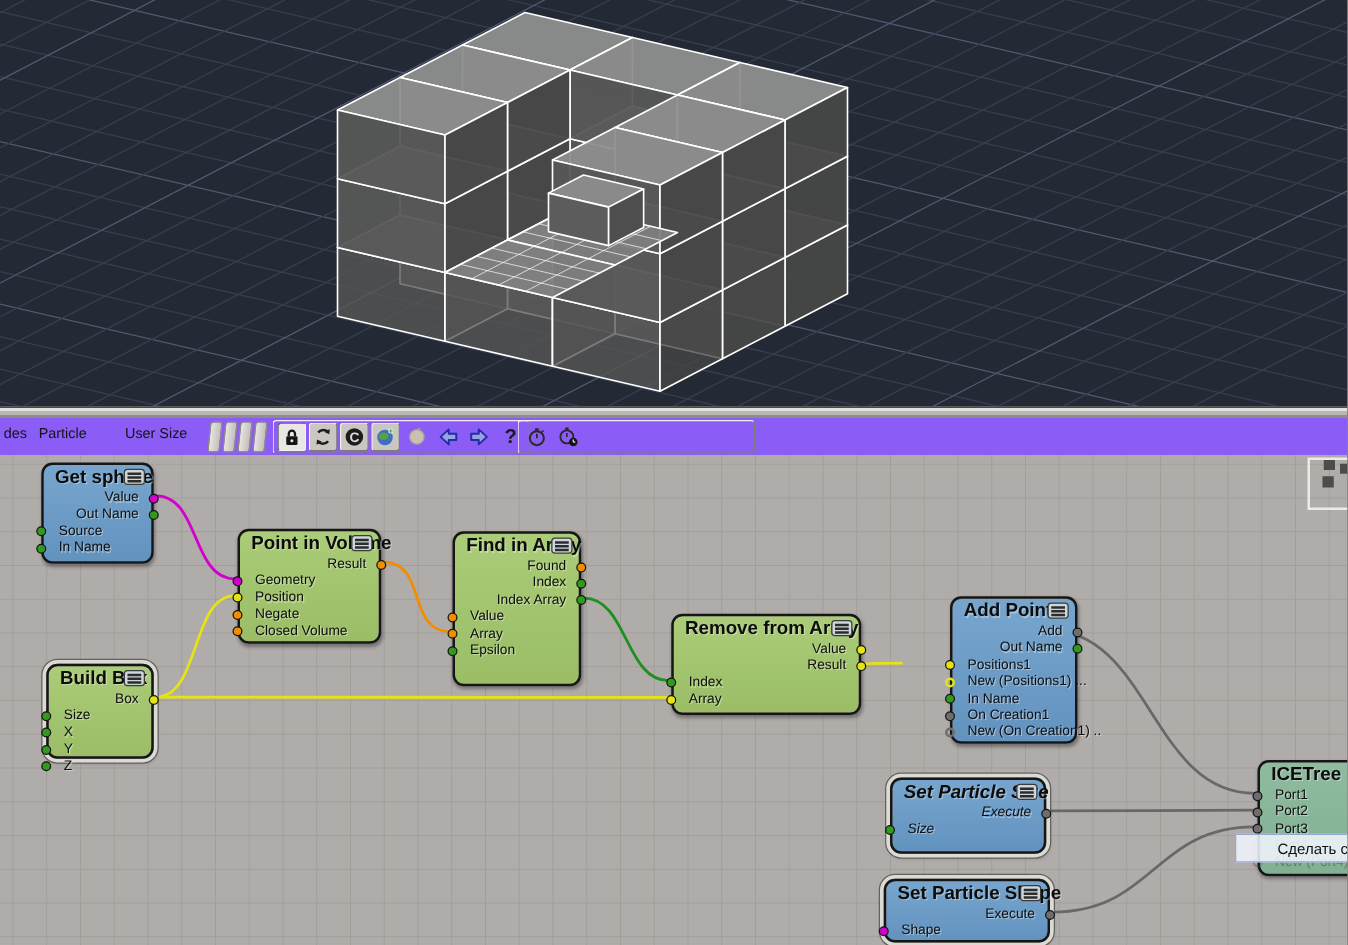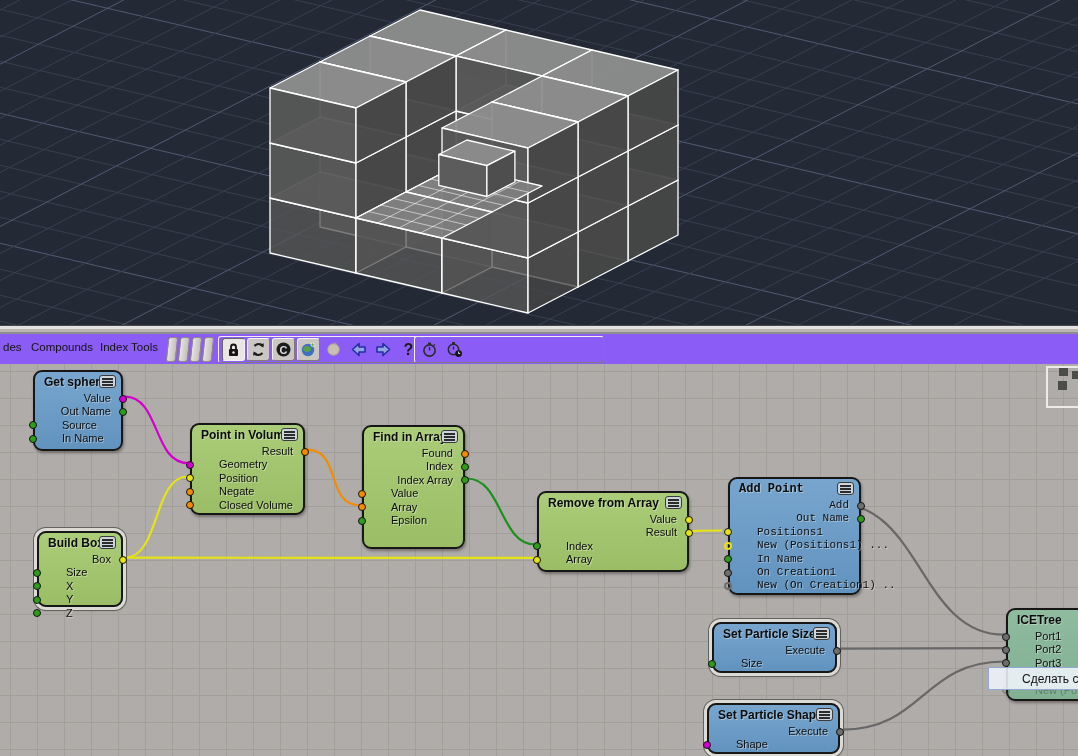--- a/index.html
+++ b/index.html
@@ -37,29 +37,29 @@
   #canvas{position:absolute;left:0;top:364px;width:1078px;height:392px;background:#b0acaa;
     background-image:linear-gradient(#a29e9a 1px,transparent 1px),linear-gradient(90deg,#a29e9a 1px,transparent 1px);
     background-size:27px 27px;background-position:10px 7px;}
   #wires{position:absolute;left:0;top:0;width:1078px;height:392px;}
   .node{position:absolute;border:2px solid #161616;border-radius:9px;box-sizing:border-box;
         box-shadow:1px 2px 3px rgba(0,0,0,0.35);}
   .node.blue{background:linear-gradient(#77a5cd,#6293bf);}
   .node.green{background:linear-gradient(#abcc78,#9abd66);}
   .node.sage{background:linear-gradient(#8fbb9f,#81b093);}
   .node.selected{box-shadow:0 0 0 3px #dcdad4,0 0 0 4px #63625e,1px 2px 4px rgba(0,0,0,0.4);}
-  .node-header{position:relative;height:20px;line-height:20px;font-size:12px;font-weight:bold;color:#0c0c0c;
+  .node-header{position:relative;height:20px;line-height:20px;font-size:15px;font-weight:bold;color:#0c0c0c;
                padding-left:9px;white-space:nowrap;text-shadow:1px 1px 0 rgba(255,255,255,0.35);}
   .hamburger{position:absolute;right:5px;top:3px;width:17px;height:13px;background:#ccd6dc;
              border:1px solid #3a3a3a;border-radius:3px;box-sizing:border-box;padding:2px 2px;}
   .hamburger i{display:block;height:1.6px;background:#2c2c2c;margin-bottom:1.6px;}
   .port-row{position:relative;height:13.4px;font-size:11px;color:#0e0e0e;white-space:nowrap;
             text-shadow:1px 1px 0 rgba(255,255,255,0.4);}
   .port-row.out{text-align:right;padding-right:10px;}
-  .port-row.in{text-align:left;padding-left:27px;}
+  .port-row.in{text-align:left;padding-left:12px;}
   .port-row.dim{color:rgba(20,20,20,0.32);text-shadow:none;}
   .port-dot{position:absolute;top:50%;width:8px;height:8px;border-radius:50%;box-sizing:border-box;
             border:1.5px solid #141414;transform:translateY(-50%);}
   .port-dot.out{right:-6px;} .port-dot.in{left:-6px;}
   .port-dot.hollow{background:transparent !important;border-width:2px;}
   .port-dot.dim{border-color:rgba(70,70,70,0.35) !important;background:transparent !important;}
   
   #tooltip{position:absolute;left:988px;top:303px;width:120px;height:23px;background:rgba(240,244,252,0.88);
            border:1px solid #93a9d2;box-sizing:border-box;z-index:60;display:flex;align-items:center;}
   #tooltip span{font-size:12px;color:#111;padding-left:33px;white-space:nowrap;}
@@ -253,22 +253,22 @@
       <polygon points="466.8,140.0 514.9,151.2 486.9,165.7 438.8,154.5" fill="#8a8a8a" fill-opacity="1" stroke="#ffffff" stroke-width="1.3" stroke-linejoin="round"></polygon>
       <polygon points="438.8,154.5 486.9,165.7 486.9,196.5 438.8,185.3" fill="#5c5c5c" fill-opacity="1" stroke="#ffffff" stroke-width="1.3" stroke-linejoin="round"></polygon>
       <polygon points="514.9,151.2 514.9,182.0 486.9,196.5 486.9,165.7" fill="#4e4e4e" fill-opacity="1" stroke="#ffffff" stroke-width="1.3" stroke-linejoin="round"></polygon>
     </svg>
 
 <div id="splitter"></div>
 
 <div id="toolbar">
   <div id="menus">
         <div class="menu-item" style="left: 3px;">des</div>
-        <div class="menu-item" style="left: 31px;">Compounds</div>
-        <div class="menu-item" style="left: 100px;">Index Tools</div>
+        <div class="menu-item" style="left: 31px;">Particle</div>
+        <div class="menu-item" style="left: 100px;">User Size</div>
       </div>
   <div id="grips">
     <div class="grip"></div>
     <div class="grip"></div>
     <div class="grip"></div>
     <div class="grip"></div>
   </div>
   <div class="btn-group" id="group1" style="left:218px;">
         <div class="tb-btn pressed">
           <svg width="17" height="17" viewBox="0 0 17 17">
@@ -412,35 +412,35 @@
           <div class="node-header">Remove from Array<div class="hamburger">
               <i></i>
               <i></i>
               <i></i>
             </div></div>
           <div class="port-row out">Value<span class="port-dot out" style="background: rgb(230, 227, 21);"></span></div>
           <div class="port-row out">Result<span class="port-dot out" style="background: rgb(230, 227, 21);"></span></div>
           <div class="port-row in">Index<span class="port-dot in" style="background: rgb(47, 154, 28);"></span></div>
           <div class="port-row in">Array<span class="port-dot in" style="background: rgb(230, 227, 21);"></span></div>
         </div>
-        <div class="node blue" style="left: 728px; top: 113px; width: 133px; height: 118px; font-family: Liberation Mono, monospace;">
+        <div class="node blue" style="left: 760px; top: 113px; width: 102px; height: 118px;">
           <div class="node-header">Add Point<div class="hamburger">
               <i></i>
               <i></i>
               <i></i>
             </div></div>
           <div class="port-row out">Add<span class="port-dot out" style="background: rgb(110, 110, 110);"></span></div>
           <div class="port-row out">Out Name<span class="port-dot out" style="background: rgb(47, 154, 28);"></span></div>
           <div class="port-row in">Positions1<span class="port-dot in" style="background: rgb(230, 227, 21);"></span></div>
           <div class="port-row in">New (Positions1) ...<span class="port-dot in hollow" style="border-color: rgb(230, 227, 21);"></span></div>
           <div class="port-row in">In Name<span class="port-dot in" style="background: rgb(47, 154, 28);"></span></div>
           <div class="port-row in">On Creation1<span class="port-dot in" style="background: rgb(110, 110, 110);"></span></div>
           <div class="port-row in">New (On Creation1) ..<span class="port-dot in hollow" style="border-color: rgb(110, 110, 110);"></span></div>
         </div>
-        <div class="node blue selected" style="left: 712px; top: 258px; width: 125px; height: 51px;">
+        <div class="node blue selected" style="left: 712px; top: 258px; width: 125px; height: 61px; font-style: italic;">
           <div class="node-header">Set Particle Size<div class="hamburger">
               <i></i>
               <i></i>
               <i></i>
             </div></div>
           <div class="port-row out">Execute<span class="port-dot out" style="background: rgb(110, 110, 110);"></span></div>
           <div class="port-row in">Size<span class="port-dot in" style="background: rgb(47, 154, 28);"></span></div>
         </div>
         <div class="node blue selected" style="left: 707px; top: 339px; width: 133px; height: 51px;">
           <div class="node-header">Set Particle Shape<div class="hamburger">

